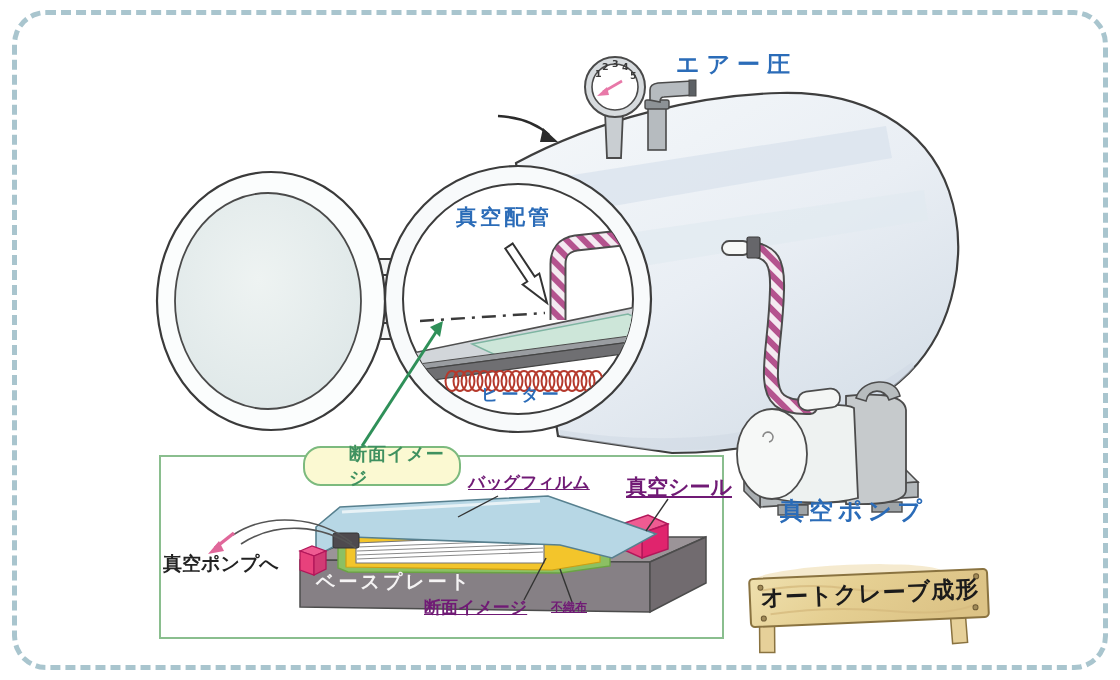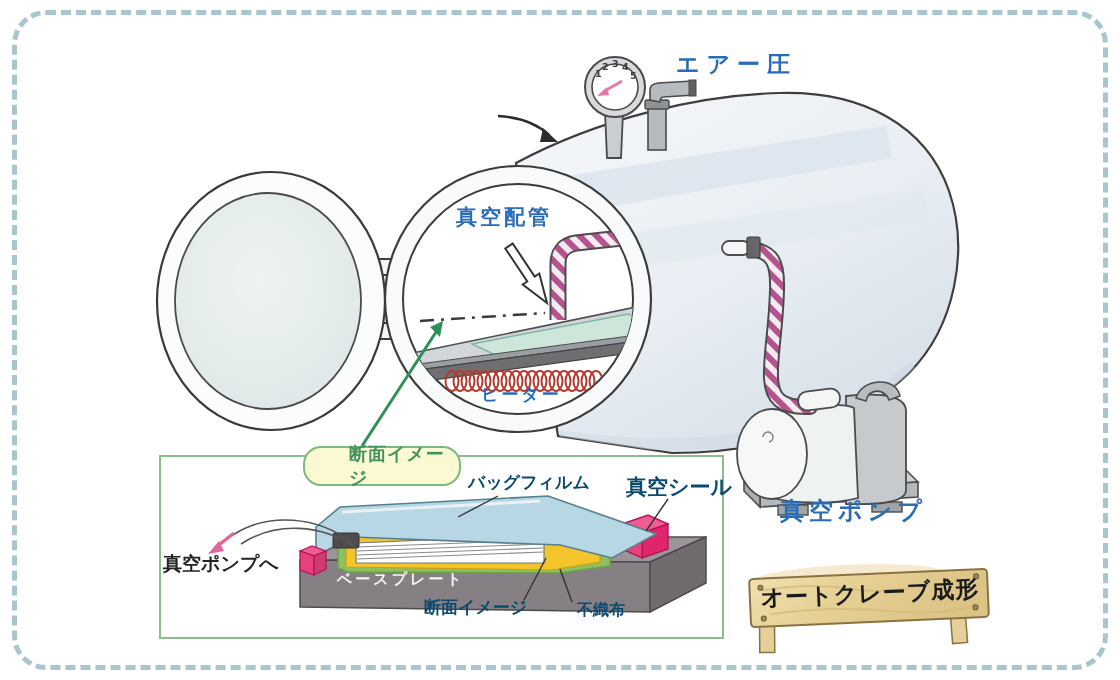--- a/index.html
+++ b/index.html
@@ -3,37 +3,37 @@
 <meta charset="utf-8">
 <style>
   html,body{margin:0;padding:0;background:#ffffff;}
   #stage{position:relative;width:1120px;height:680px;background:#ffffff;overflow:hidden;
          font-family:"DejaVu Sans","Liberation Sans",sans-serif;}
   .frame{position:absolute;left:12px;top:10px;right:12px;bottom:10px;
          border:5px dashed #a9c5ce;border-radius:34px;pointer-events:none;}
   svg{position:absolute;left:0;top:0;}
   .lbl{position:absolute;font-weight:bold;white-space:nowrap;line-height:1.1;}
   .blue{color:#2b6cb8;}
-  .green{color:#0c4a6e;}
+  .green{color:#701a75;text-decoration:underline;}
   .dark{color:#222222;}
   .white{color:#f5f3f4;}
   .l-device{left:313px;top:84px;font-size:23px;letter-spacing:3px;}
   .l-air{left:676px;top:52px;font-size:23px;letter-spacing:7px;}
   .l-piping{left:456px;top:206px;font-size:21px;letter-spacing:3px;}
   .l-heater{left:481px;top:385px;font-size:17px;letter-spacing:3px;}
   .pill{position:absolute;left:303px;top:446px;width:154px;height:36px;
         background:#fbf9d2;border:2px solid #7cba7e;border-radius:18px;
         display:flex;align-items:center;justify-content:center;}
   .pill span{font-size:18px;font-weight:bold;color:#3f9160;letter-spacing:1px;padding-left:44px;}
   .l-bagfilm{left:468px;top:473px;font-size:17px;}
   .l-seal{left:626px;top:476px;font-size:21px;}
   .l-topump{left:163px;top:553px;font-size:19px;}
-  .l-baseplate{left:316px;top:571px;font-size:15px;letter-spacing:3px;margin-left:21px;}
+  .l-baseplate{left:316px;top:571px;font-size:19px;letter-spacing:3px;}
   .l-release{left:424px;top:598px;font-size:17px;}
-  .l-nonwoven{left:577px;top:601px;font-size:16px;}
+  .l-nonwoven{left:551px;top:601px;font-size:12px;}
   .l-pump{left:780px;top:498px;font-size:24px;letter-spacing:5px;}
   .l-sign{left:757px;top:581px;width:226px;text-align:center;font-size:23px;color:#1b1b1b;
           letter-spacing:1px;transform:rotate(-2.5deg);}
 </style>
 </head>
 <body>
 
 <div id="stage">
 
 <svg width="1120" height="680" viewBox="0 0 1120 680">

